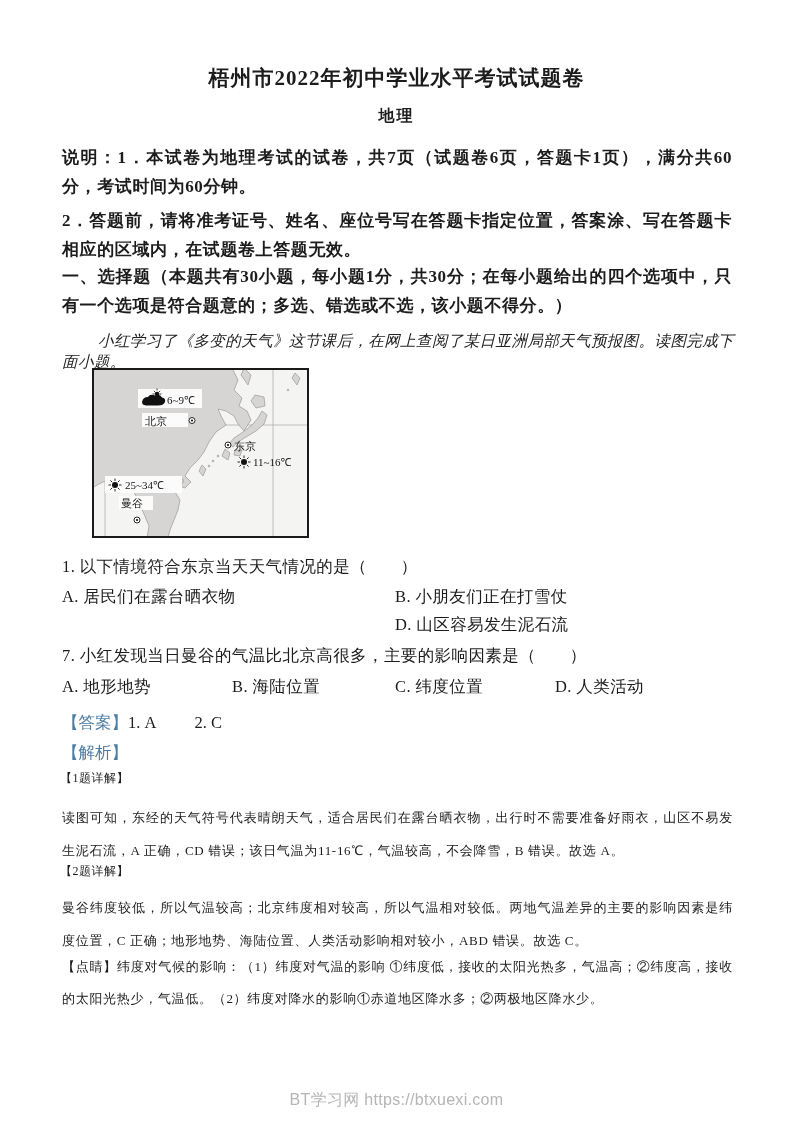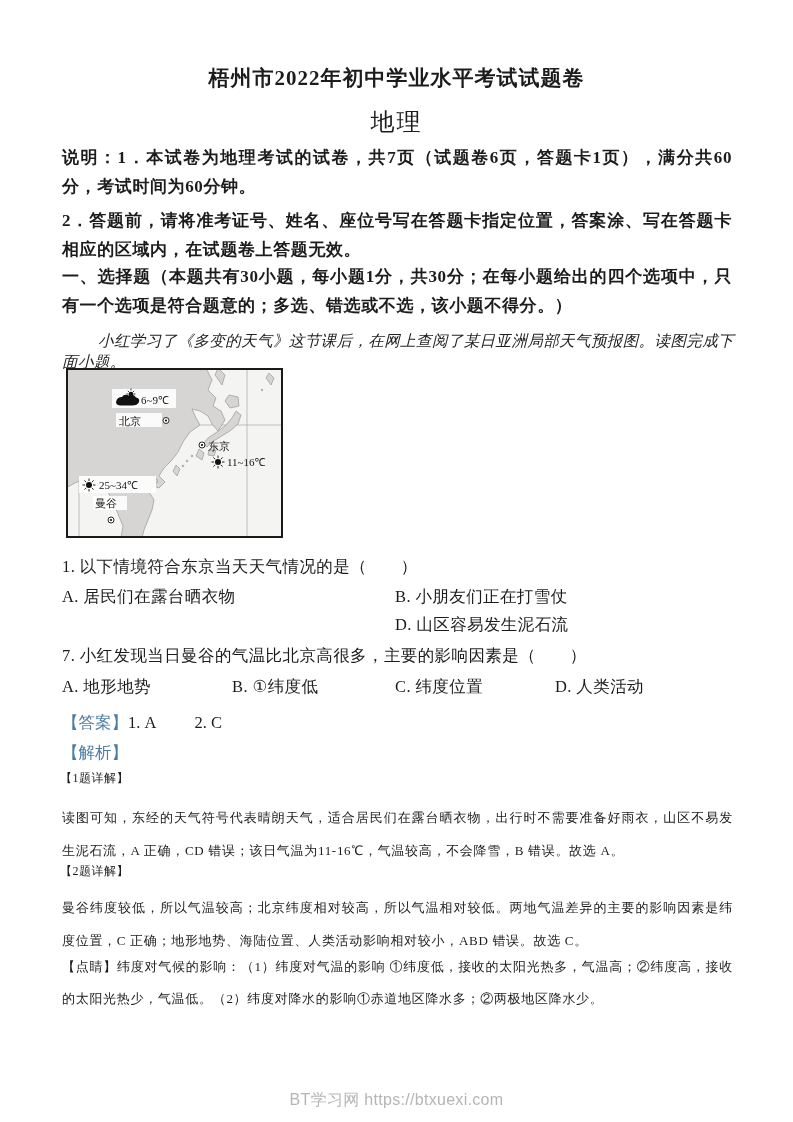--- a/index.html
+++ b/index.html
@@ -8,36 +8,36 @@
     width:793px;height:1122px;
     margin:0 auto;
     background:#ffffff;
     font-family:"Liberation Serif", serif;
     color:#1c1c1c;
     overflow:hidden;
   }
   .abs{position:absolute;}
   .center{left:0;width:100%;text-align:center;}
   .title{top:64px;font-size:21px;font-weight:700;letter-spacing:1px;}
-  .subject{top:106px;font-size:24px;font-weight:400;letter-spacing:2px;}
+  .subject{top:106px;font-size:16px;font-weight:700;letter-spacing:2px;}
   .boldpara{
     left:62px;width:670px;
     font-size:17px;font-weight:700;
     line-height:29px;text-align:justify;
     letter-spacing:0.6px;
   }
   #note1{top:143px;}
   #note2{top:206px;}
   #section-heading{top:262px;}
   .intro{
     top:331px;left:62px;width:676px;
     font-size:15.5px;font-style:italic;
     text-indent:36px;letter-spacing:0.4px;color:#222;
   }
-  .mapbox{top:368px;left:66px;width:217px;height:170px;}
+  .mapbox{top:368px;left:92px;width:217px;height:170px;}
   .qstem{left:62px;width:680px;font-size:16.5px;letter-spacing:0.4px;}
   #q1-stem{top:556px;}
   #q2-stem{top:645px;}
   .optrow{left:62px;width:700px;height:24px;font-size:16.5px;}
   #q1-row1{top:586px;}
   #q1-row2{top:614px;}
   #q2-row{top:676px;}
   .opt{position:absolute;top:0;white-space:nowrap;letter-spacing:0.4px;}
   .col-a{left:0;}
   .col-b2{left:333px;}
@@ -173,21 +173,21 @@
     <span class="opt col-b2">B. 小朋友们正在打雪仗</span>
     <span class="opt col-a">A. 居民们在露台晒衣物</span>
   </div>
   <div class="abs optrow" id="q1-row2">
     <span class="opt col-b2">D. 山区容易发生泥石流</span>
   </div>
 
   <div class="abs qstem" id="q2-stem">7. 小红发现当日曼谷的气温比北京高很多，主要的影响因素是（　　）</div>
   <div class="abs optrow" id="q2-row">
     <span class="opt col-a">A. 地形地势</span>
-    <span class="opt col-b4">B. ①纬度低</span>
+    <span class="opt col-b4">B. 海陆位置</span>
     <span class="opt col-c4">C. 纬度位置</span>
     <span class="opt col-d4">D. 人类活动</span>
   </div>
 
   <div class="abs answers">
     <span class="blue">【答案】</span><span class="ansitem">1. A</span><span>2. C</span>
   </div>
 
   <div class="abs blue" id="jiexi">【解析】</div>
 

